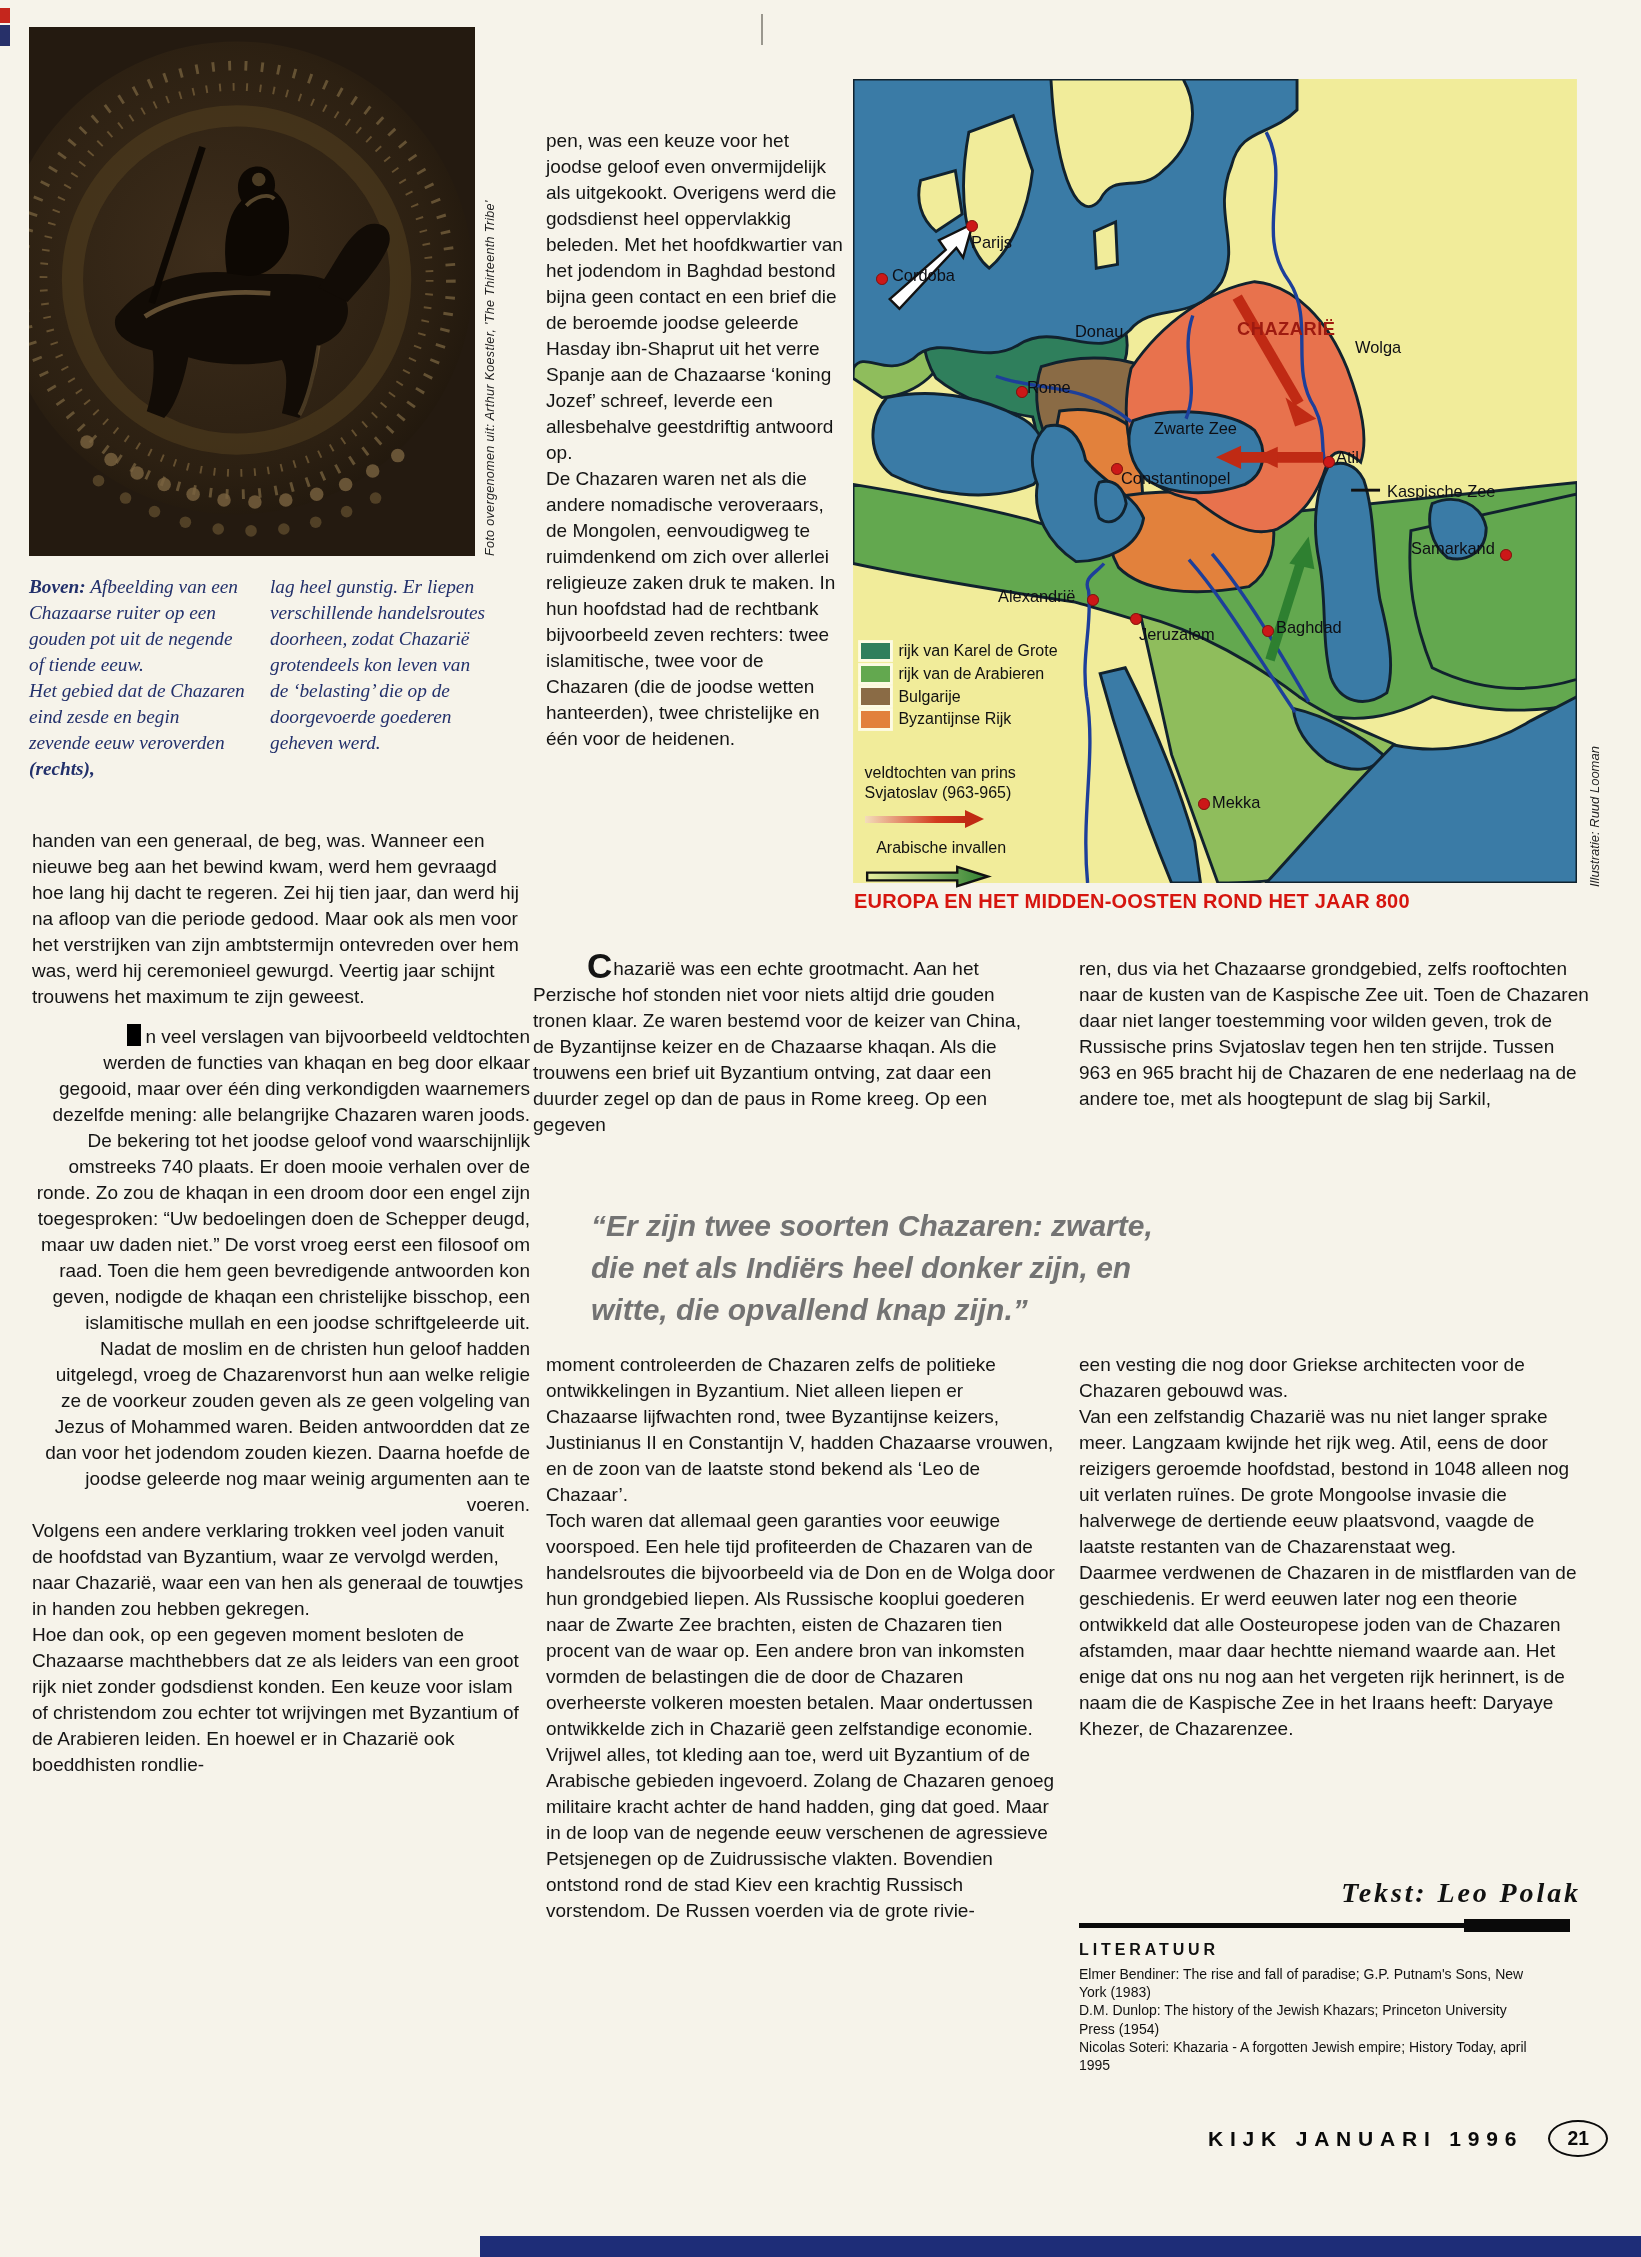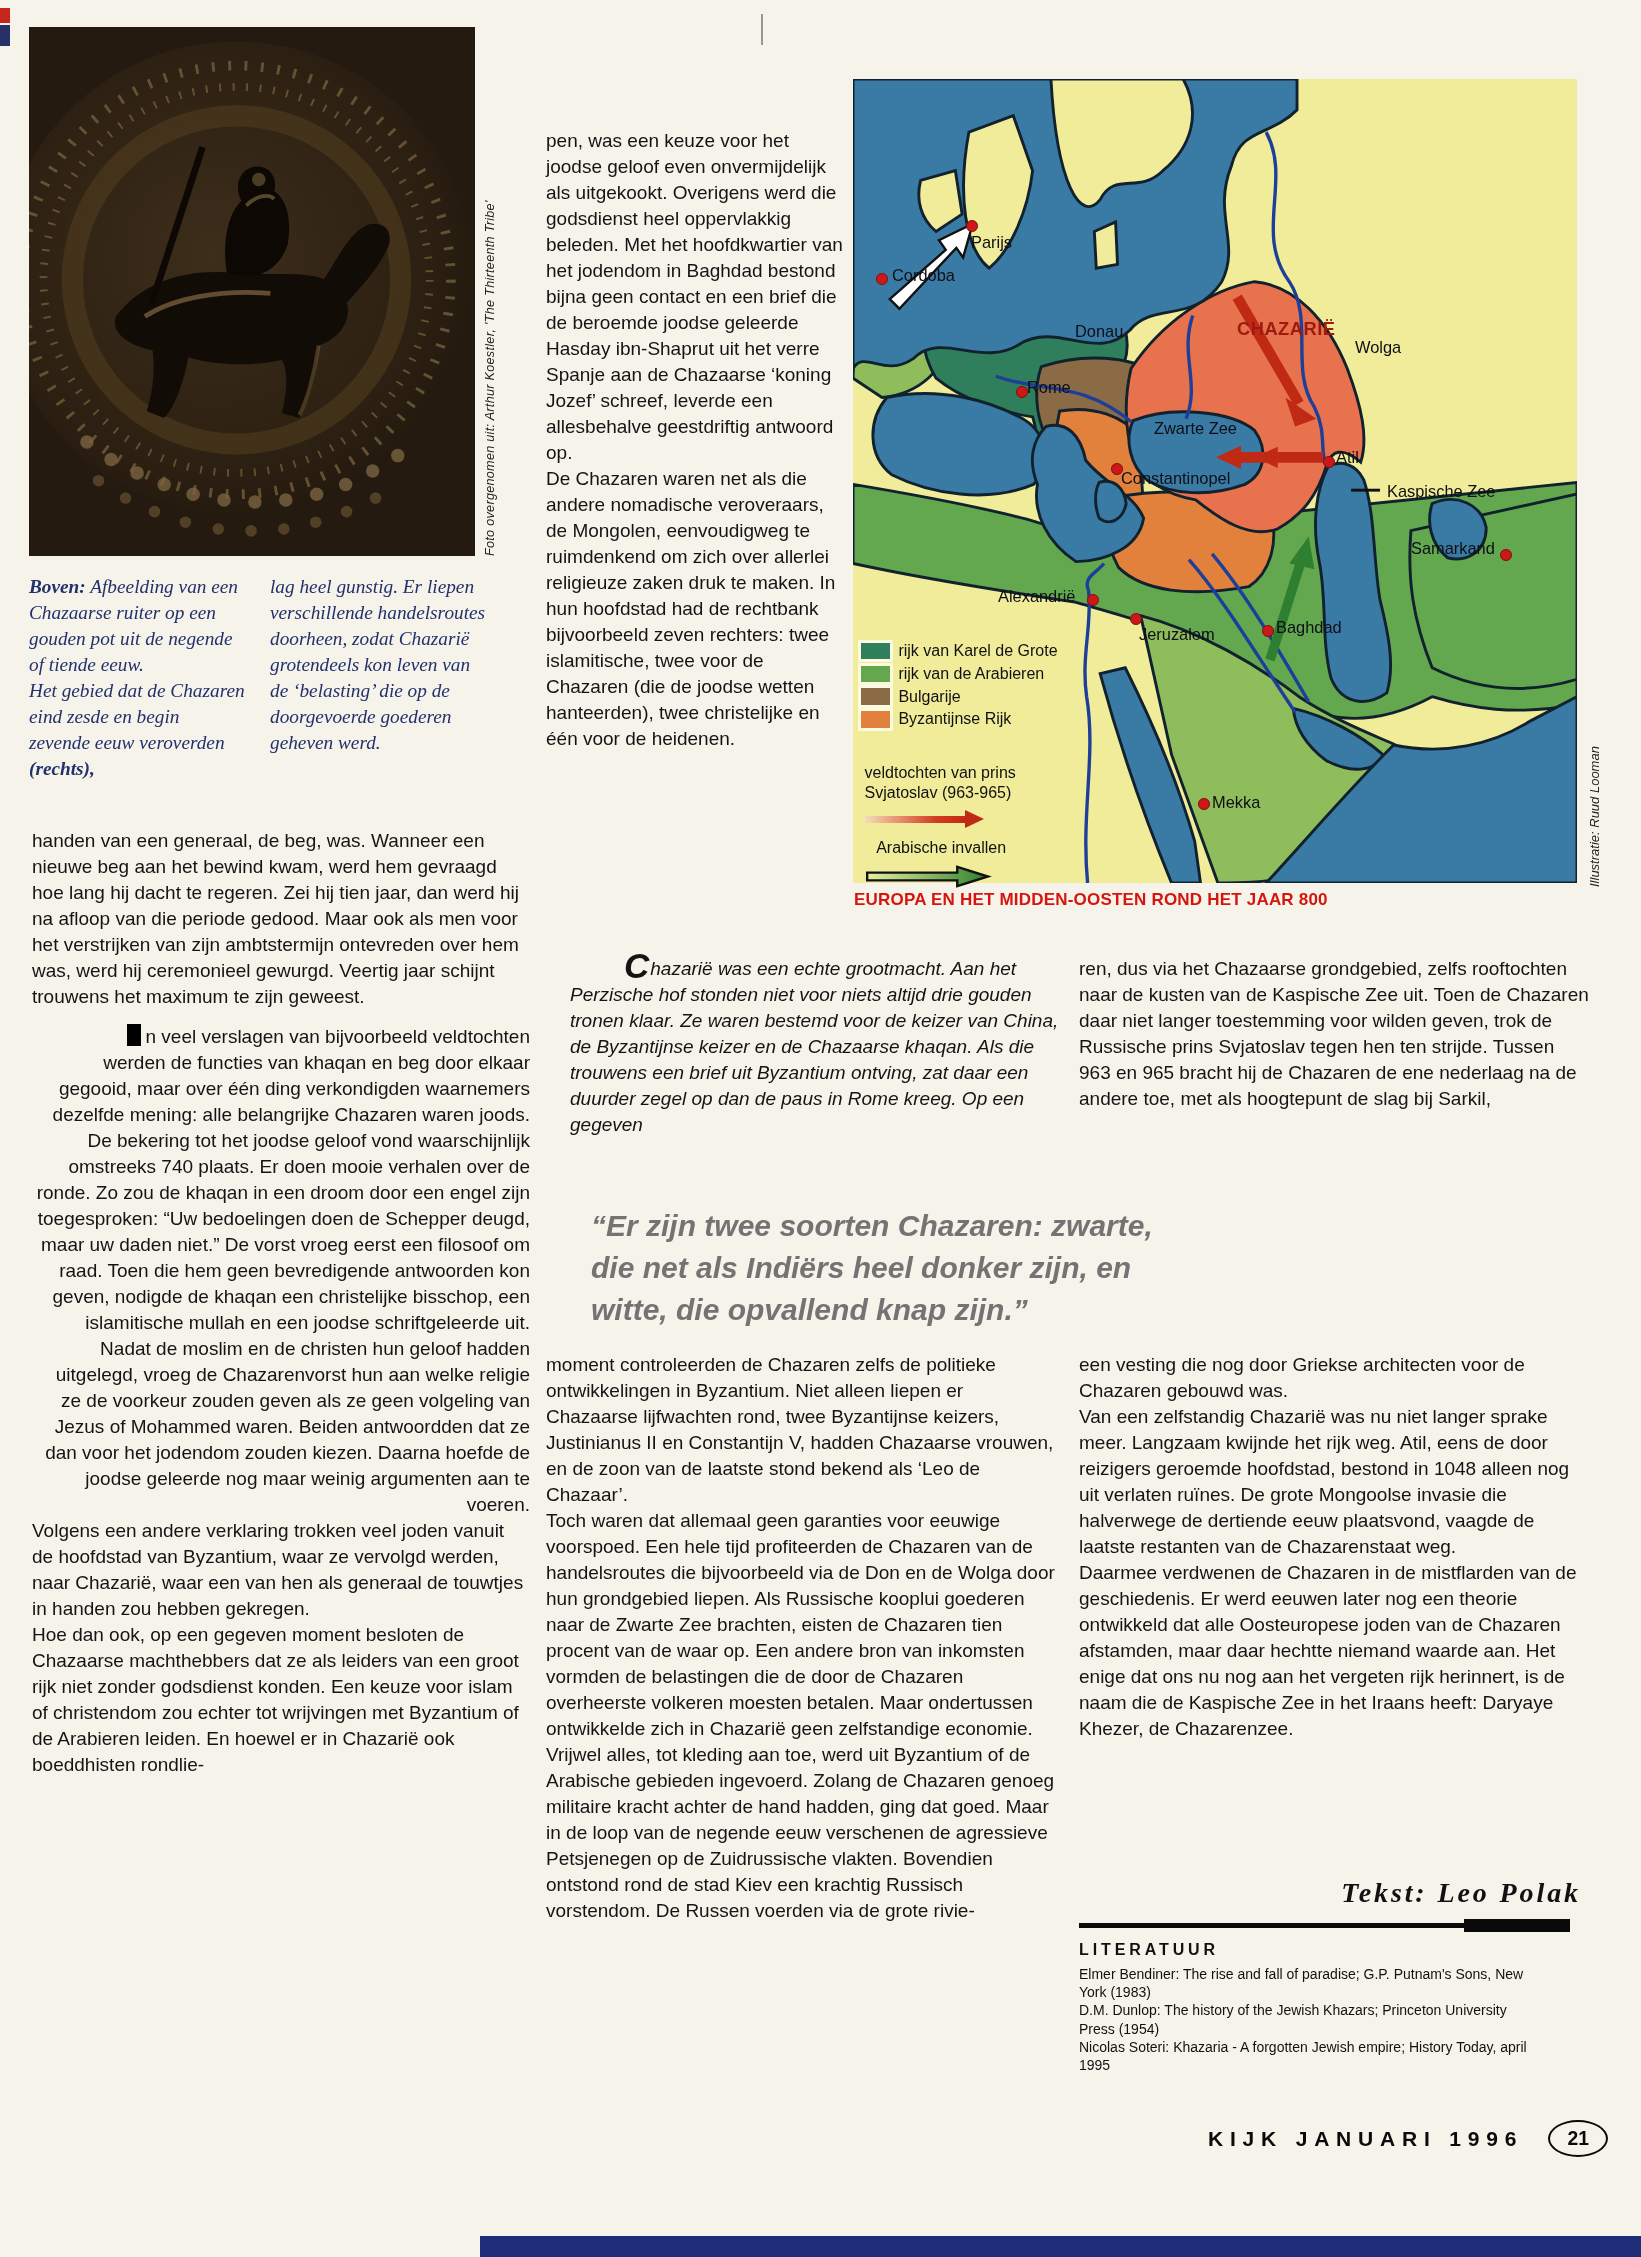--- a/index.html
+++ b/index.html
@@ -28,21 +28,21 @@
   
   .txtcol{position:absolute;font-size:19px;line-height:26px;color:#141414;}
   .txtcol p{margin:0;}
   .txtcol p.gap{margin-top:14px;text-align:right;}
   .txtcol p.indent-first{text-indent:54px;}
   .block-i{display:inline-block;width:13.5px;height:22px;background:#000;margin-right:4.8px;vertical-align:-2.9px;}
   .dropcap-c{font-weight:bold;font-size:35px;line-height:19.3px;vertical-align:-2.9px;letter-spacing:1px;}
 
   .col-left{left:32px;top:828px;width:498px;}
   .col-mid-top{left:546px;top:128px;width:303px;}
-  .col-mid-2{left:570px;top:956px;width:512px;font-style:italic;}
+  .col-mid-2{left:533px;top:956px;width:512px;}
   .col-right-2{left:1079px;top:956px;width:510px;}
   .col-mid-3{left:546px;top:1352px;width:512px;}
   .col-right-3{left:1079px;top:1352px;width:510px;}
 
   
   .quote{position:absolute;left:591px;top:1205px;width:579px;
     font-weight:bold;font-style:italic;font-size:30px;line-height:42px;color:#737373;}
 
   
   .map-wrap{position:absolute;left:853px;top:79px;width:724px;height:804px;}
@@ -55,21 +55,21 @@
   .legend-swatch{width:29px;height:16.4px;margin-right:8.7px;box-shadow:0 0 0 2.9px #fdfbe4;}
   .legend-label{font-size:16px;color:#111;}
   .legend-arrows{position:absolute;left:11.6px;top:684px;width:212px;font-size:16px;color:#111;}
   .la-text{line-height:20px;}
   .arrow-red{margin:6.8px 0 8.7px 0;width:124px;height:19.3px;position:relative;}
   .arrow-red .shaft{position:absolute;left:0;top:5.8px;width:102px;height:7.7px;background:linear-gradient(to right,#f4ddba,#d23b1e 70%,#c02a14);}
   .arrow-red .head{position:absolute;left:100px;top:0;width:0;height:0;border-top:9.7px solid transparent;border-bottom:9.7px solid transparent;border-left:19.3px solid #c02a14;}
   .arrow-green{margin-top:6.8px;width:127px;height:23px;}
 
   .map-caption{position:absolute;left:854px;top:890px;width:722px;
-    font-weight:bold;font-size:17px;color:#d6150f;letter-spacing:0.2px;}
+    font-weight:bold;font-size:20px;color:#d6150f;letter-spacing:0.2px;}
   .map-credit{position:absolute;left:1585px;top:406px;height:481px;width:19.3px;
     writing-mode:vertical-rl;transform:rotate(180deg);
     font-style:italic;font-size:13px;color:#222;display:flex;align-items:center;}
 
   
   .byline{position:absolute;left:1079px;top:1877px;width:502px;text-align:right;
     font-family:"Liberation Serif",serif;font-style:italic;font-weight:bold;font-size:28px;letter-spacing:2.9px;color:#111;}
   .lit-rule{position:absolute;left:1079px;top:1923px;width:489px;height:4.8px;background:#0a0a0a;}
   .lit-rule-thick{position:absolute;left:1464px;top:1919px;width:106px;height:12.6px;background:#0a0a0a;}
   .literature{position:absolute;left:1079px;top:1941px;width:454px;color:#111;}

